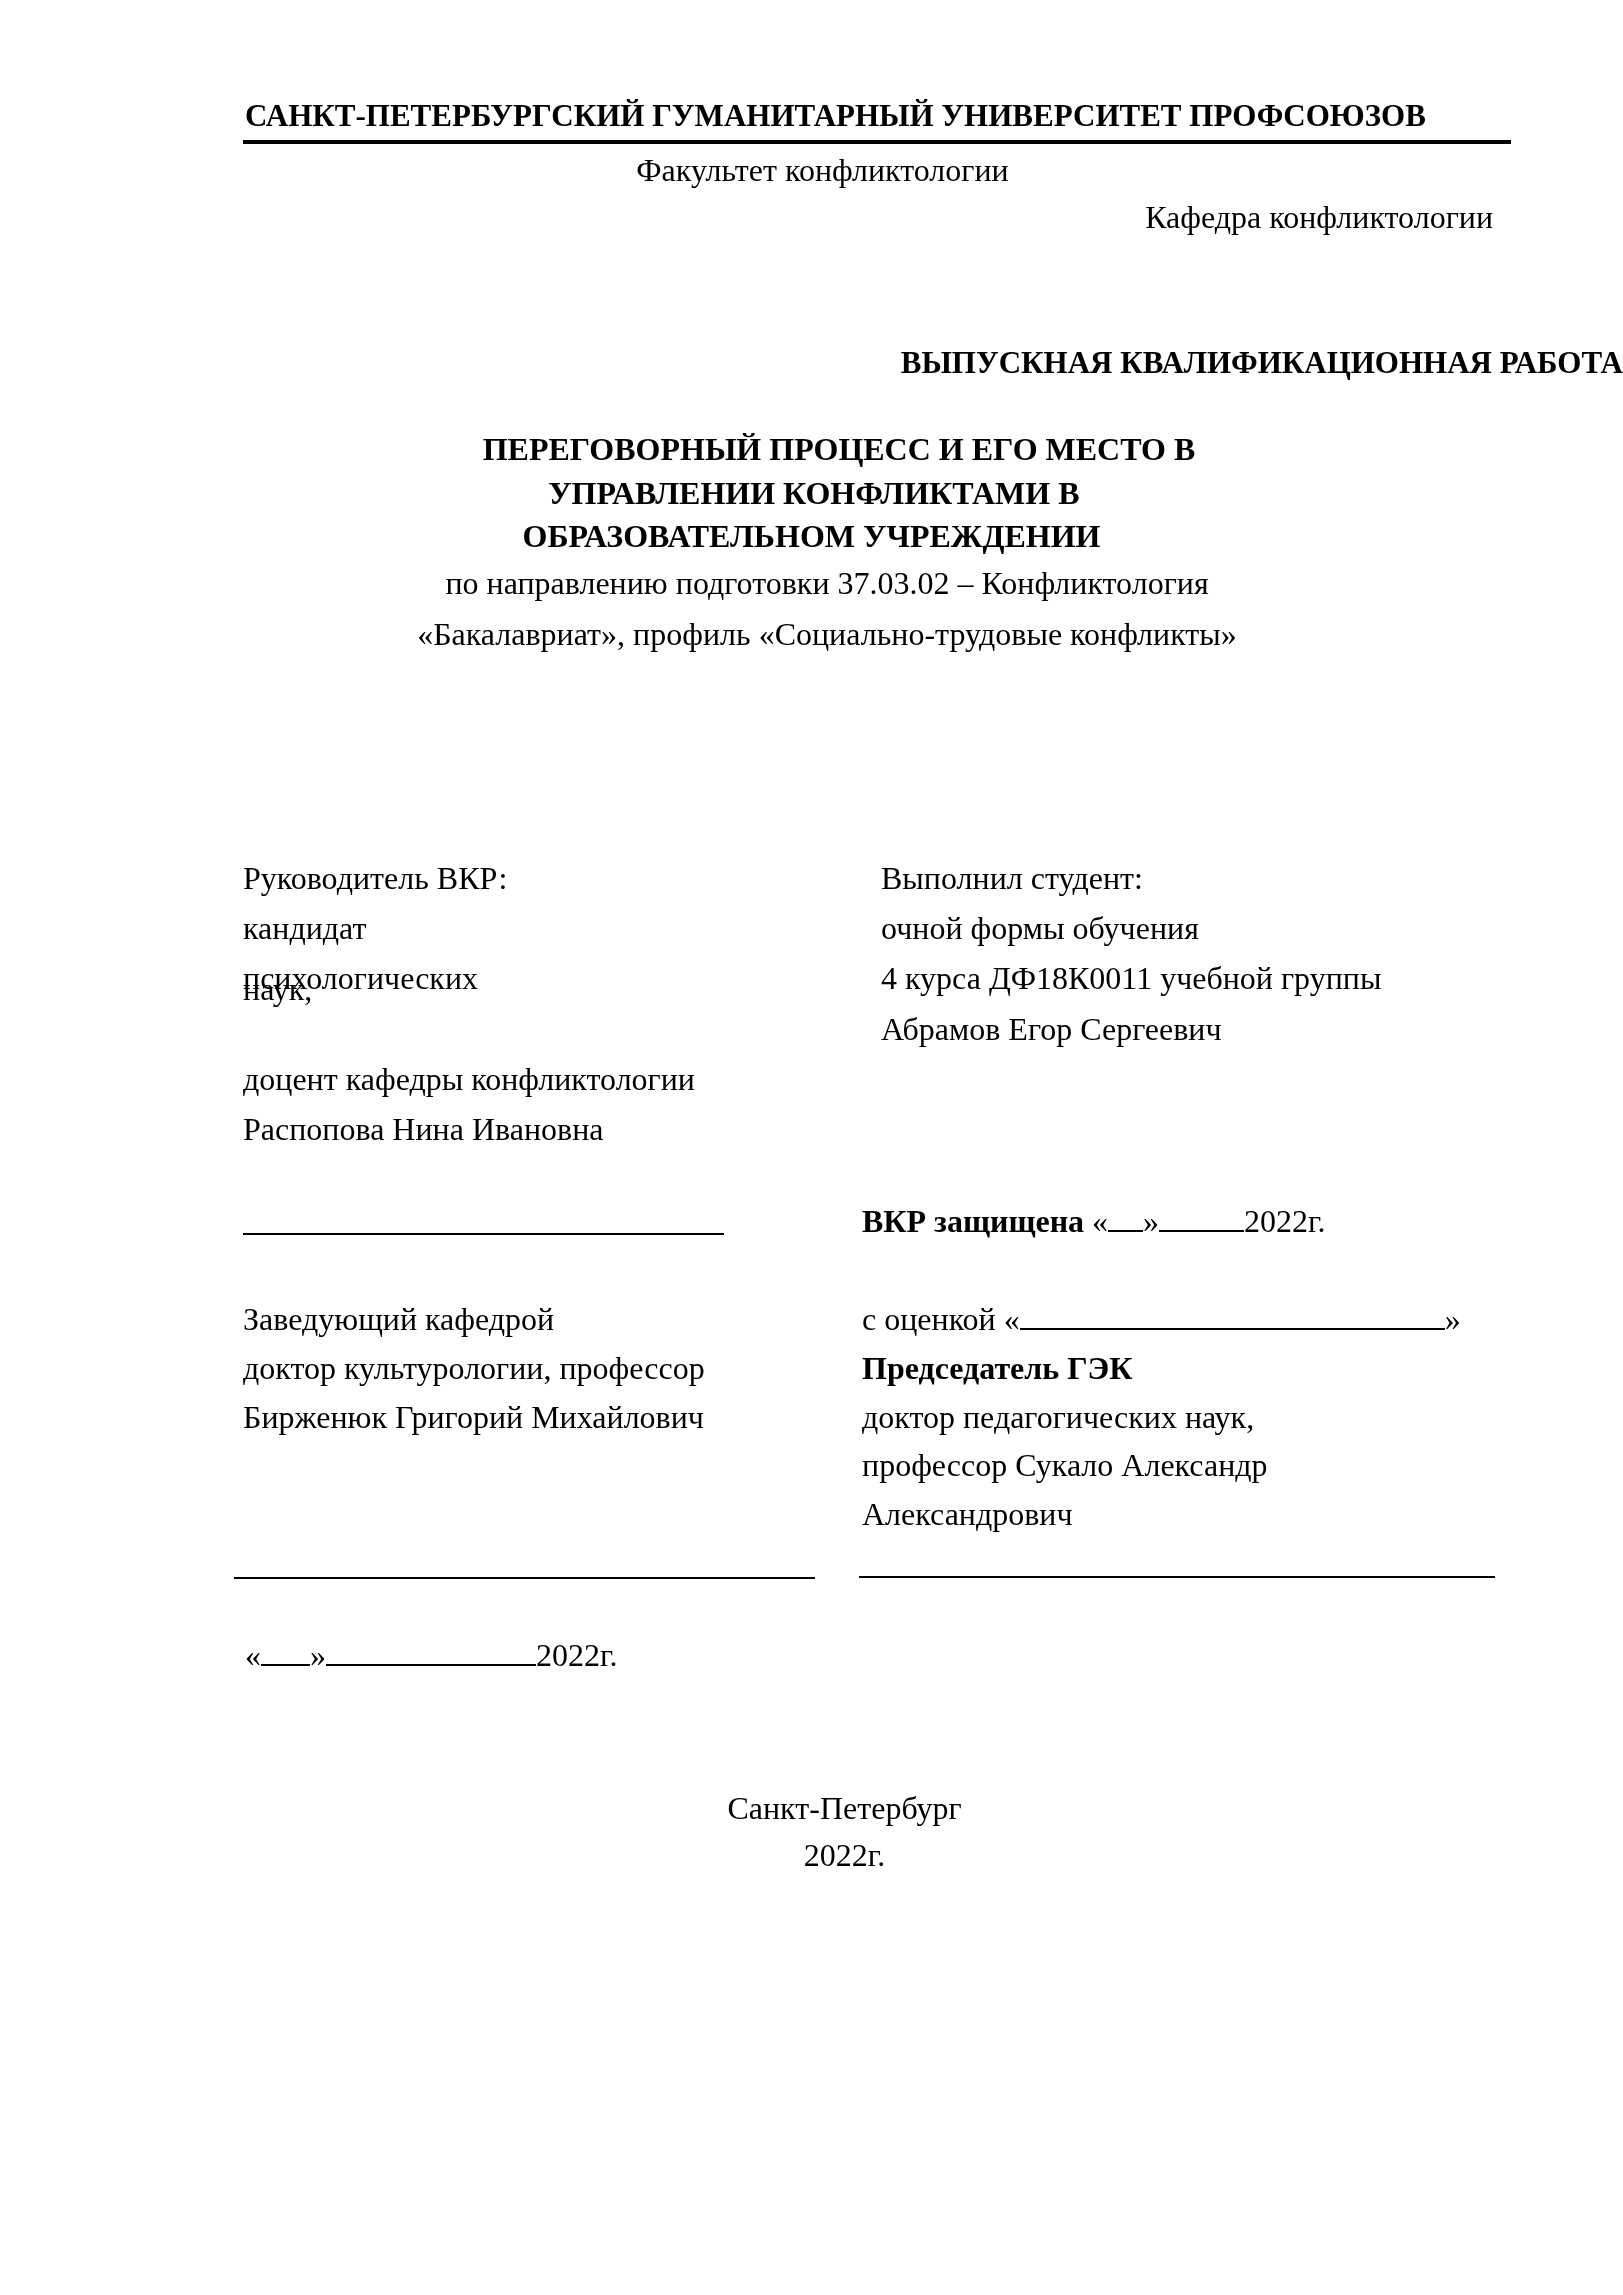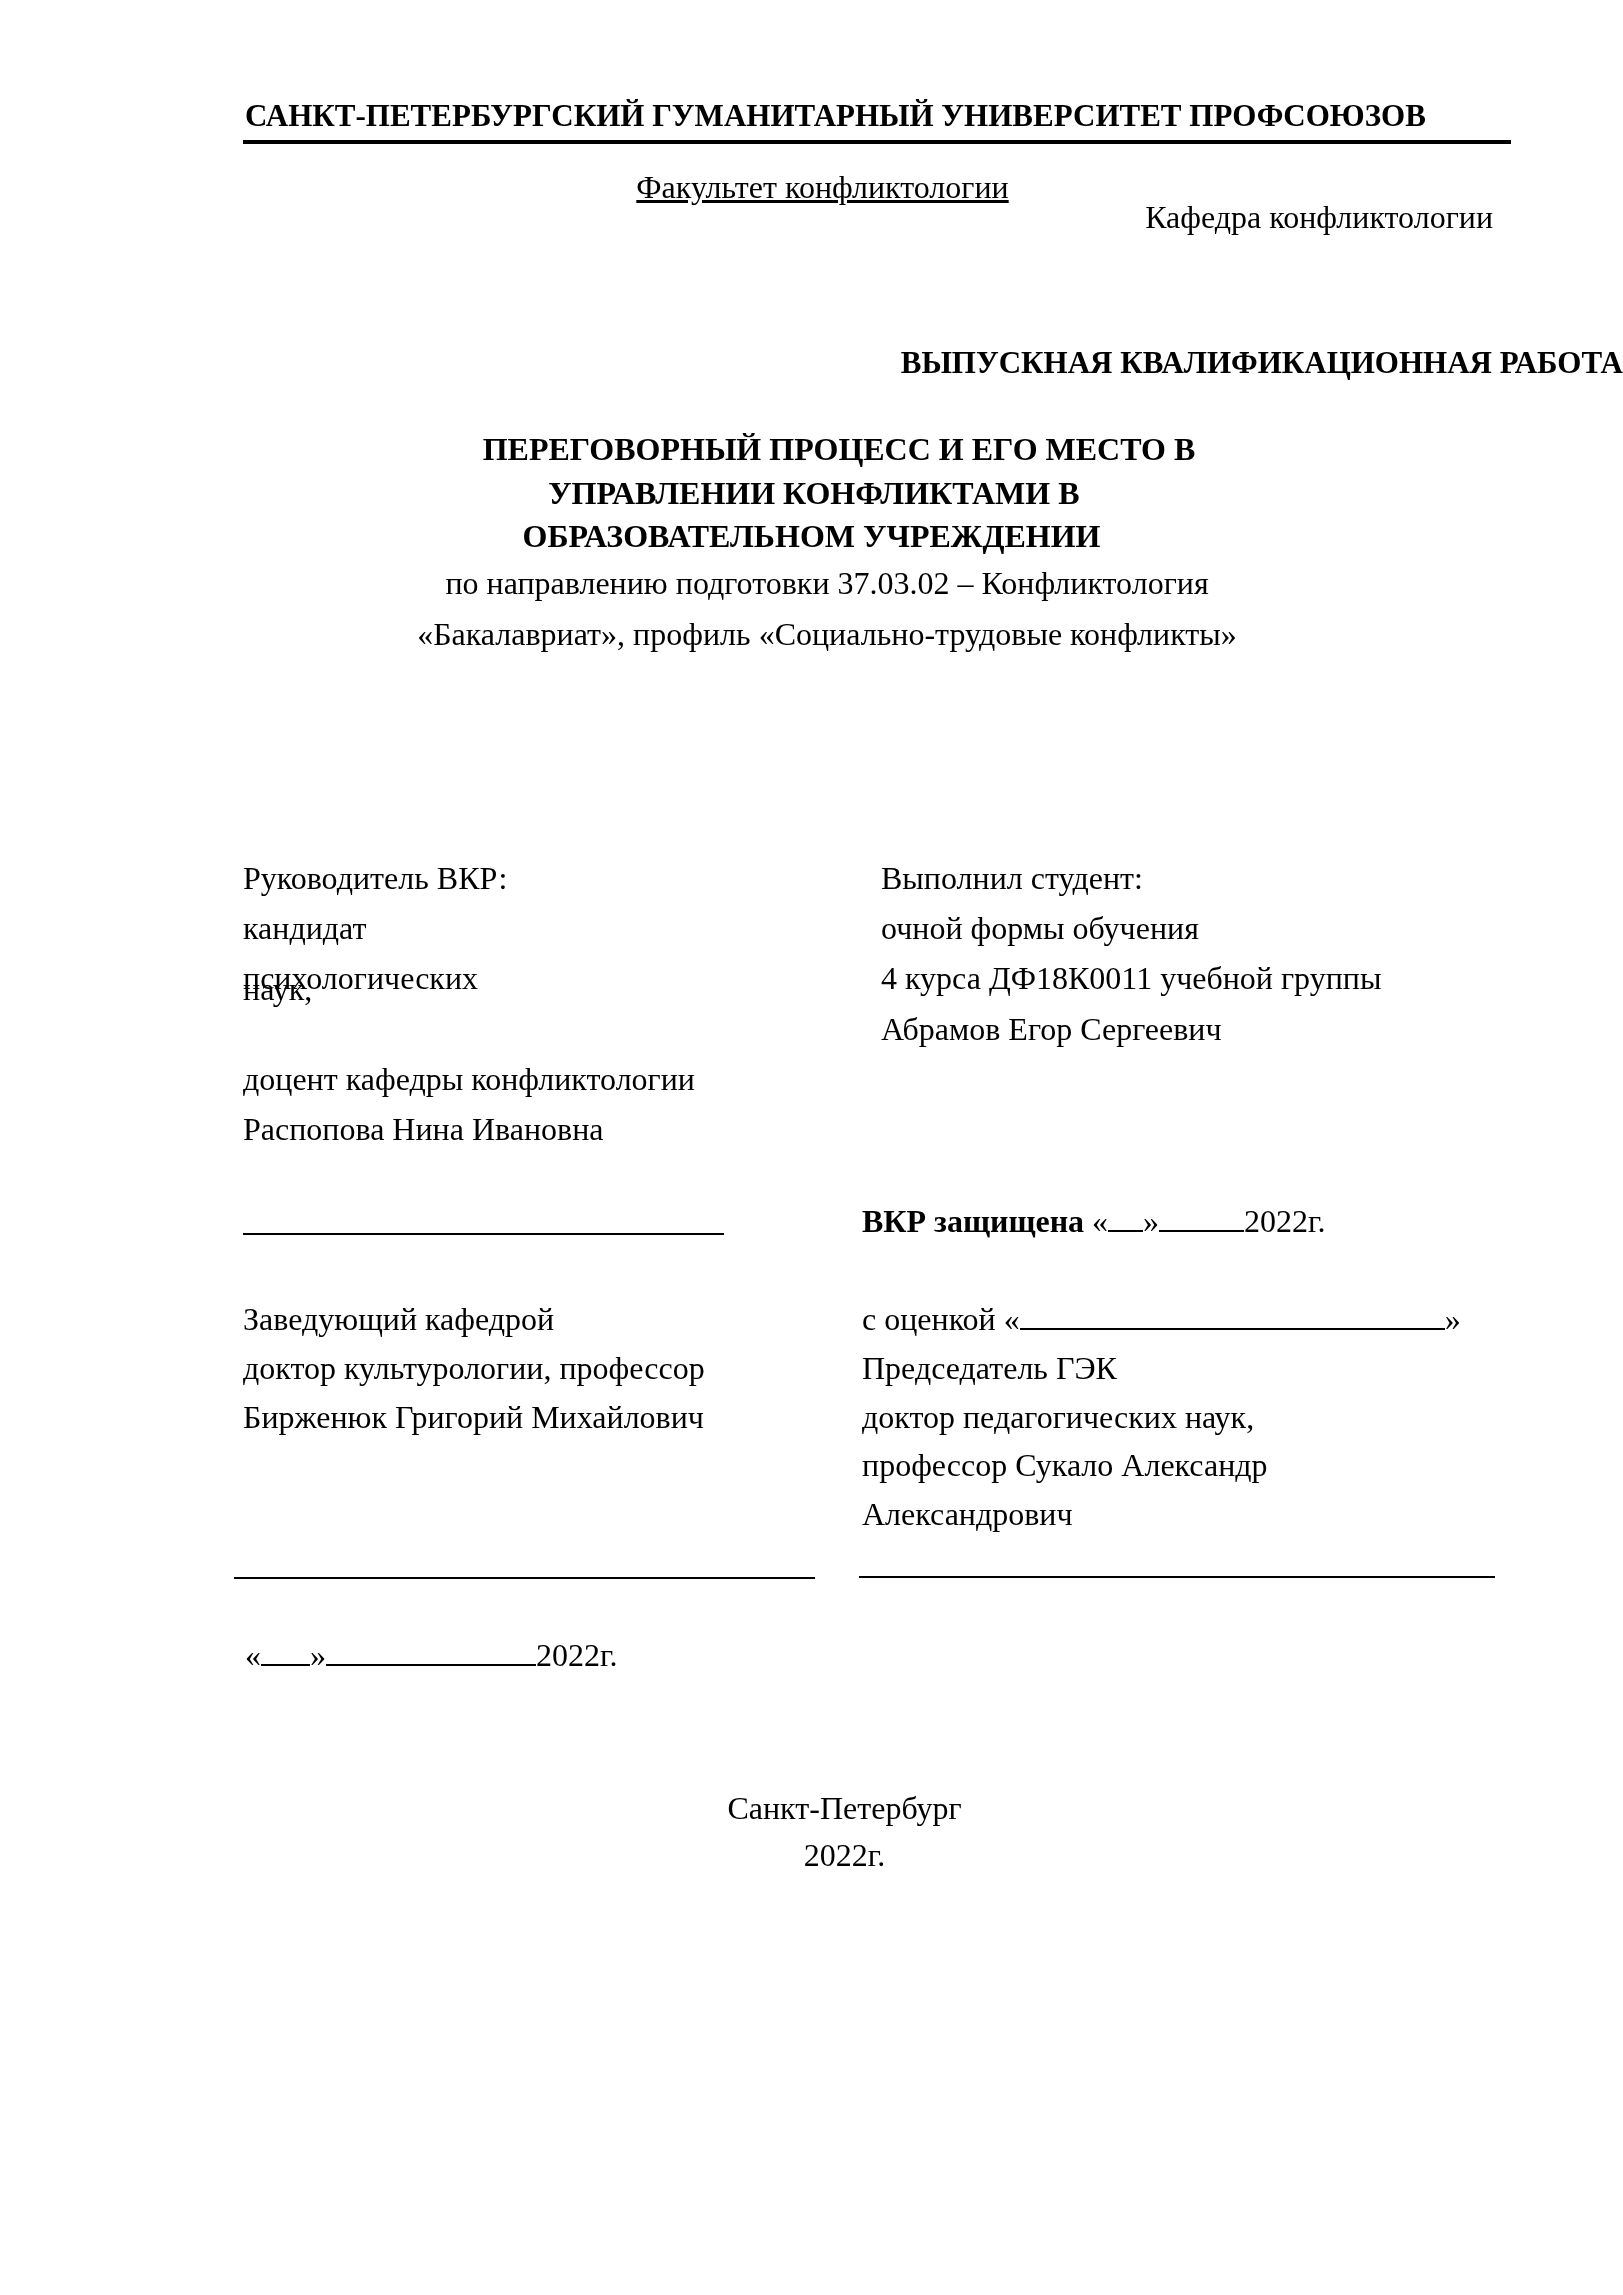--- a/index.html
+++ b/index.html
@@ -10,21 +10,21 @@
   .b { font-weight: bold; }
   .rule { position: absolute; background: #000; }
   .u { display: inline-block; border-bottom: 2.4px solid #000; height: 23.6px; vertical-align: baseline; }
   .center { left: 0; width: 1623px; text-align: center; }
 </style>
 </head>
 <body>
 
 <div class="t b" style="left:245px; top:100px; font-size:31px;">САНКТ-ПЕТЕРБУРГСКИЙ ГУМАНИТАРНЫЙ УНИВЕРСИТЕТ ПРОФСОЮЗОВ</div>
 <div class="rule" style="left:243px; top:140px; width:1268px; height:3.9px;"></div>
-<div class="t n center" style="top:171px; font-size:32px; padding-left:22px; box-sizing:border-box;text-decoration:underline;">Факультет конфликтологии</div>
+<div class="t n center" style="top:154px; font-size:32px; padding-left:22px; box-sizing:border-box;">Факультет конфликтологии</div>
 <div class="t n" style="right:130px; top:201px;">Кафедра конфликтологии</div>
 
 <div class="t b center" style="top:347px; font-size:31px; padding-left:31px; box-sizing:border-box;text-align:right;">ВЫПУСКНАЯ КВАЛИФИКАЦИОННАЯ РАБОТА</div>
 <div class="t b center" style="top:433px; font-size:32px; padding-left:55px; box-sizing:border-box;">ПЕРЕГОВОРНЫЙ ПРОЦЕСС И ЕГО МЕСТО В</div>
 <div class="t b center" style="top:477px; font-size:32px; padding-left:4.7px; box-sizing:border-box;">УПРАВЛЕНИИ КОНФЛИКТАМИ В</div>
 <div class="t b center" style="top:520px; font-size:32px;">ОБРАЗОВАТЕЛЬНОМ УЧРЕЖДЕНИИ</div>
 <div class="t n center" style="top:567px; padding-left:31px; box-sizing:border-box;">по направлению подготовки 37.03.02 – Конфликтология</div>
 <div class="t n center" style="top:618px; padding-left:31px; box-sizing:border-box;">«Бакалавриат», профиль «Социально-трудовые конфликты»</div>
 
 <div>
@@ -53,21 +53,21 @@
   <span>с оценкой «</span><span class="u" style="width:425px;"></span><span>»</span>
 </div>
 
 <div>
   <div class="t n" style="left:243px; top:1303px;">Заведующий кафедрой</div>
   <div class="t n" style="left:243px; top:1352px;">доктор культурологии, профессор</div>
   <div class="t n" style="left:243px; top:1401px;">Бирженюк Григорий Михайлович</div>
 </div>
 
 <div>
-  <div class="t n" style="left:862px; top:1352px;">Председатель ГЭК</div>
+  <div class="t n" style="left:862px; top:1352px;font-weight:bold;">Председатель ГЭК</div>
   <div class="t n" style="left:862px; top:1401px;">доктор педагогических наук,</div>
   <div class="t n" style="left:862px; top:1449px;">профессор Сукало Александр</div>
   <div class="t n" style="left:862px; top:1498px;">Александрович</div>
 </div>
 
 <div class="rule" style="left:234px; top:1577px; width:581px; height:2.4px;"></div>
 <div class="rule" style="left:859px; top:1576px; width:636px; height:2.4px;"></div>
 
 <div class="t n" style="left:245px; top:1639px;">
   <span>«</span><span class="u" style="width:49px;"></span><span>»</span><span class="u" style="width:210px;"></span><span>2022г.</span>

